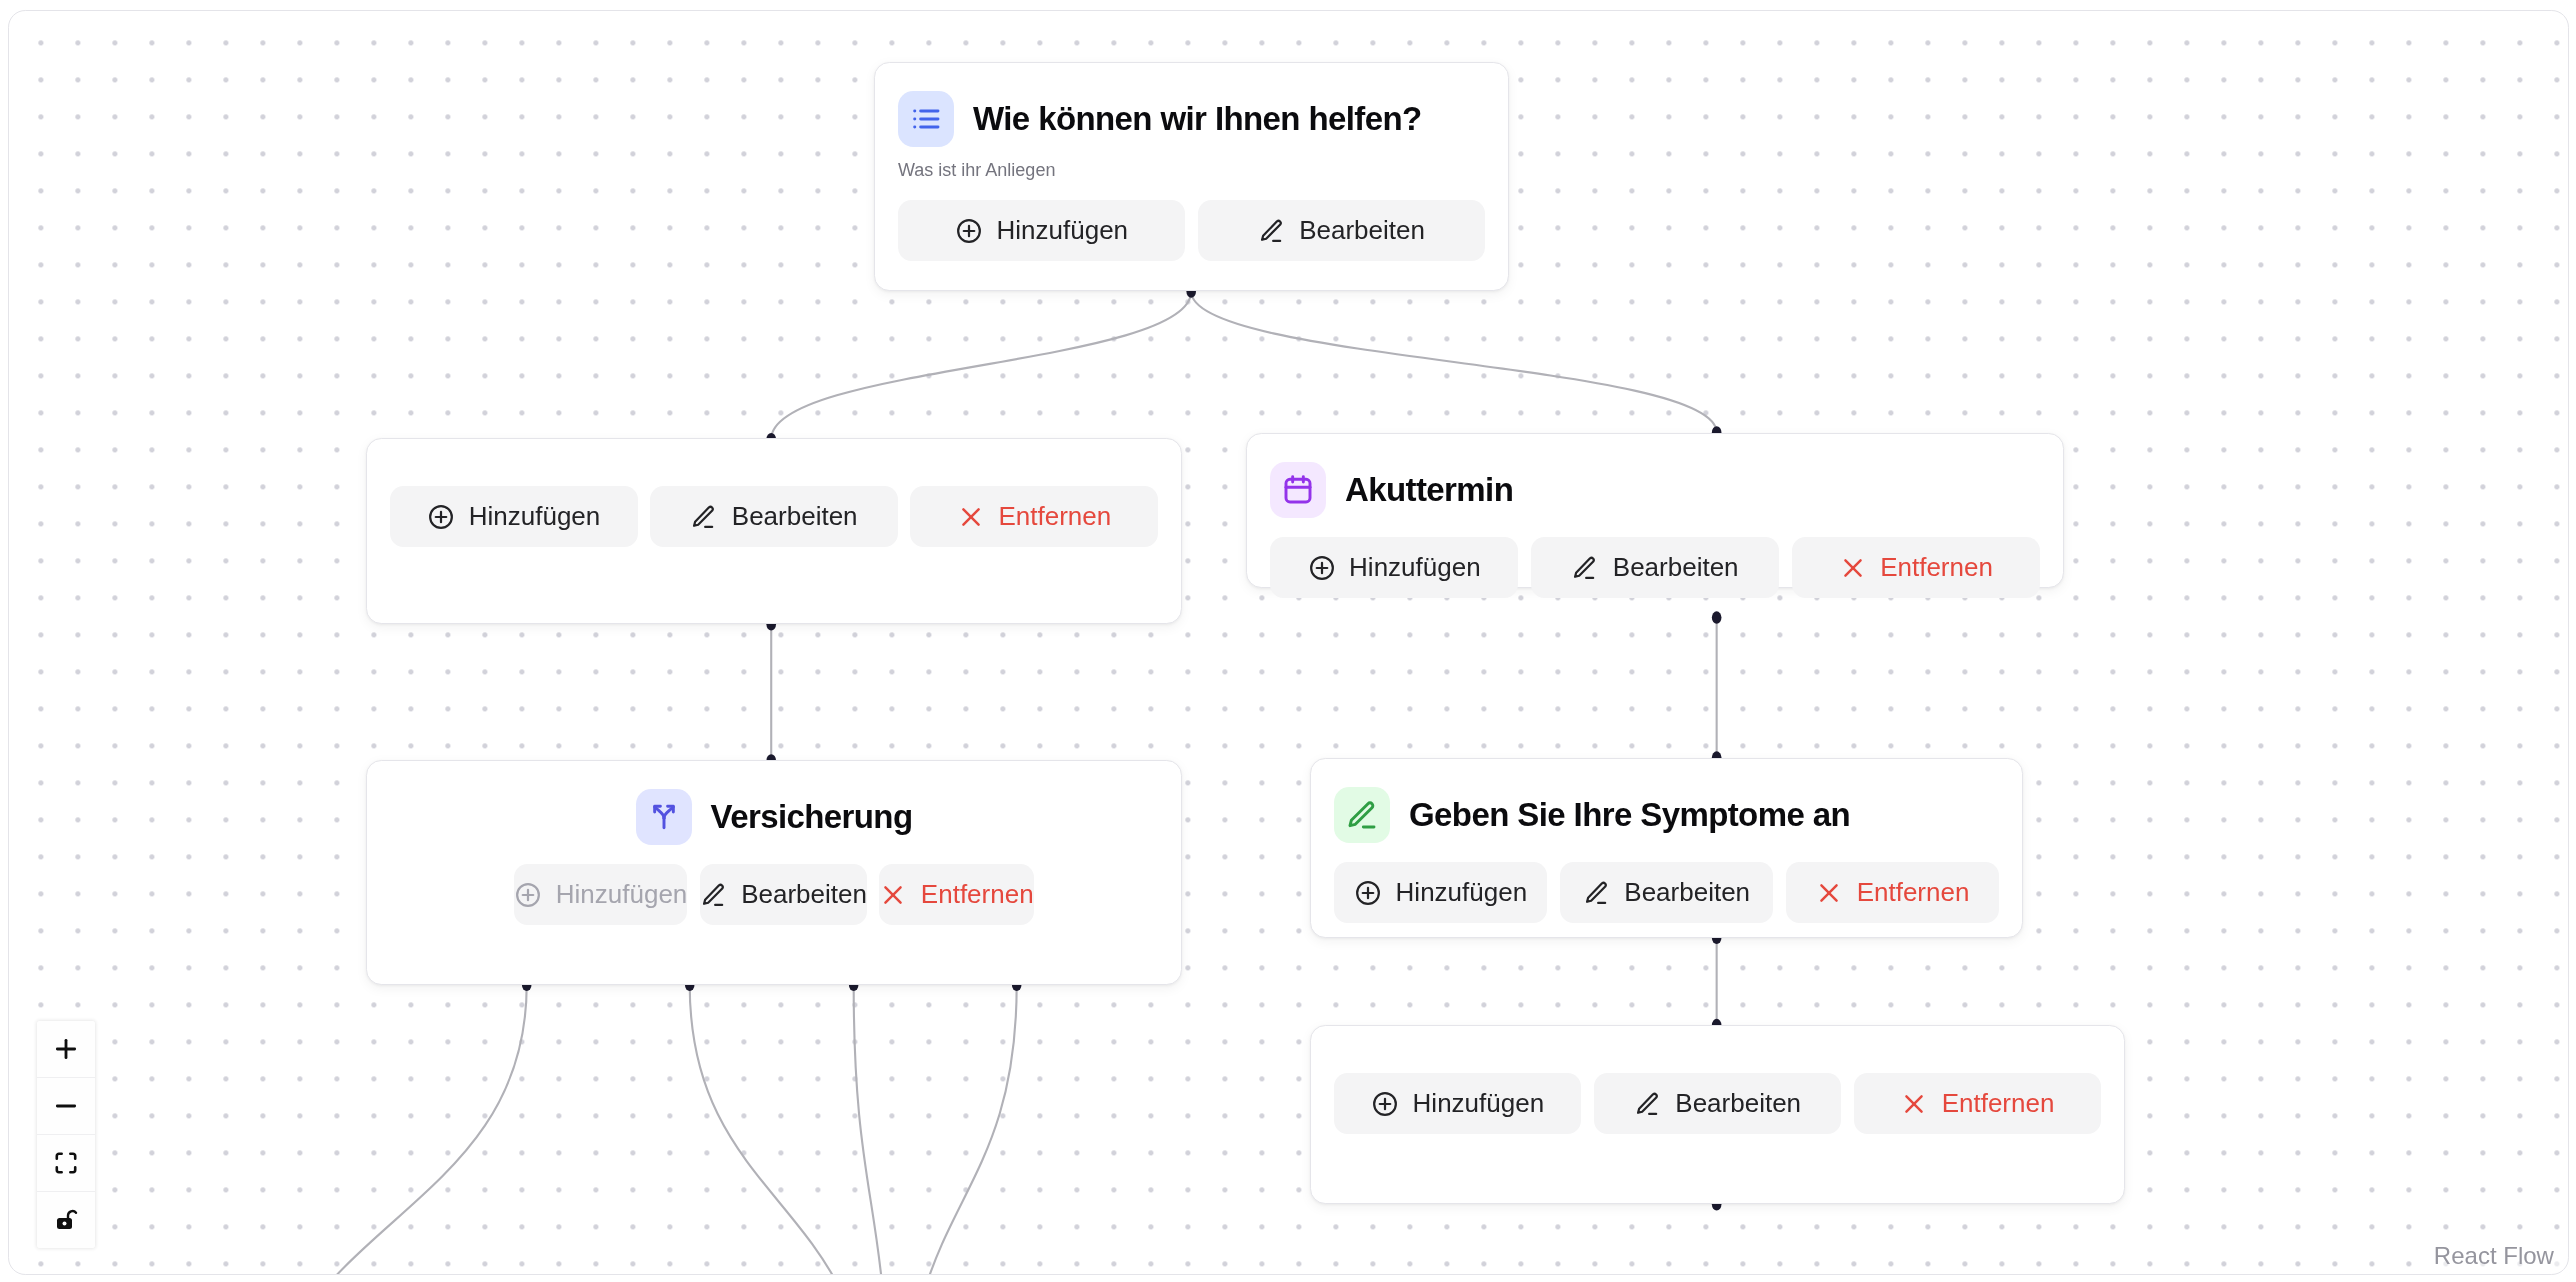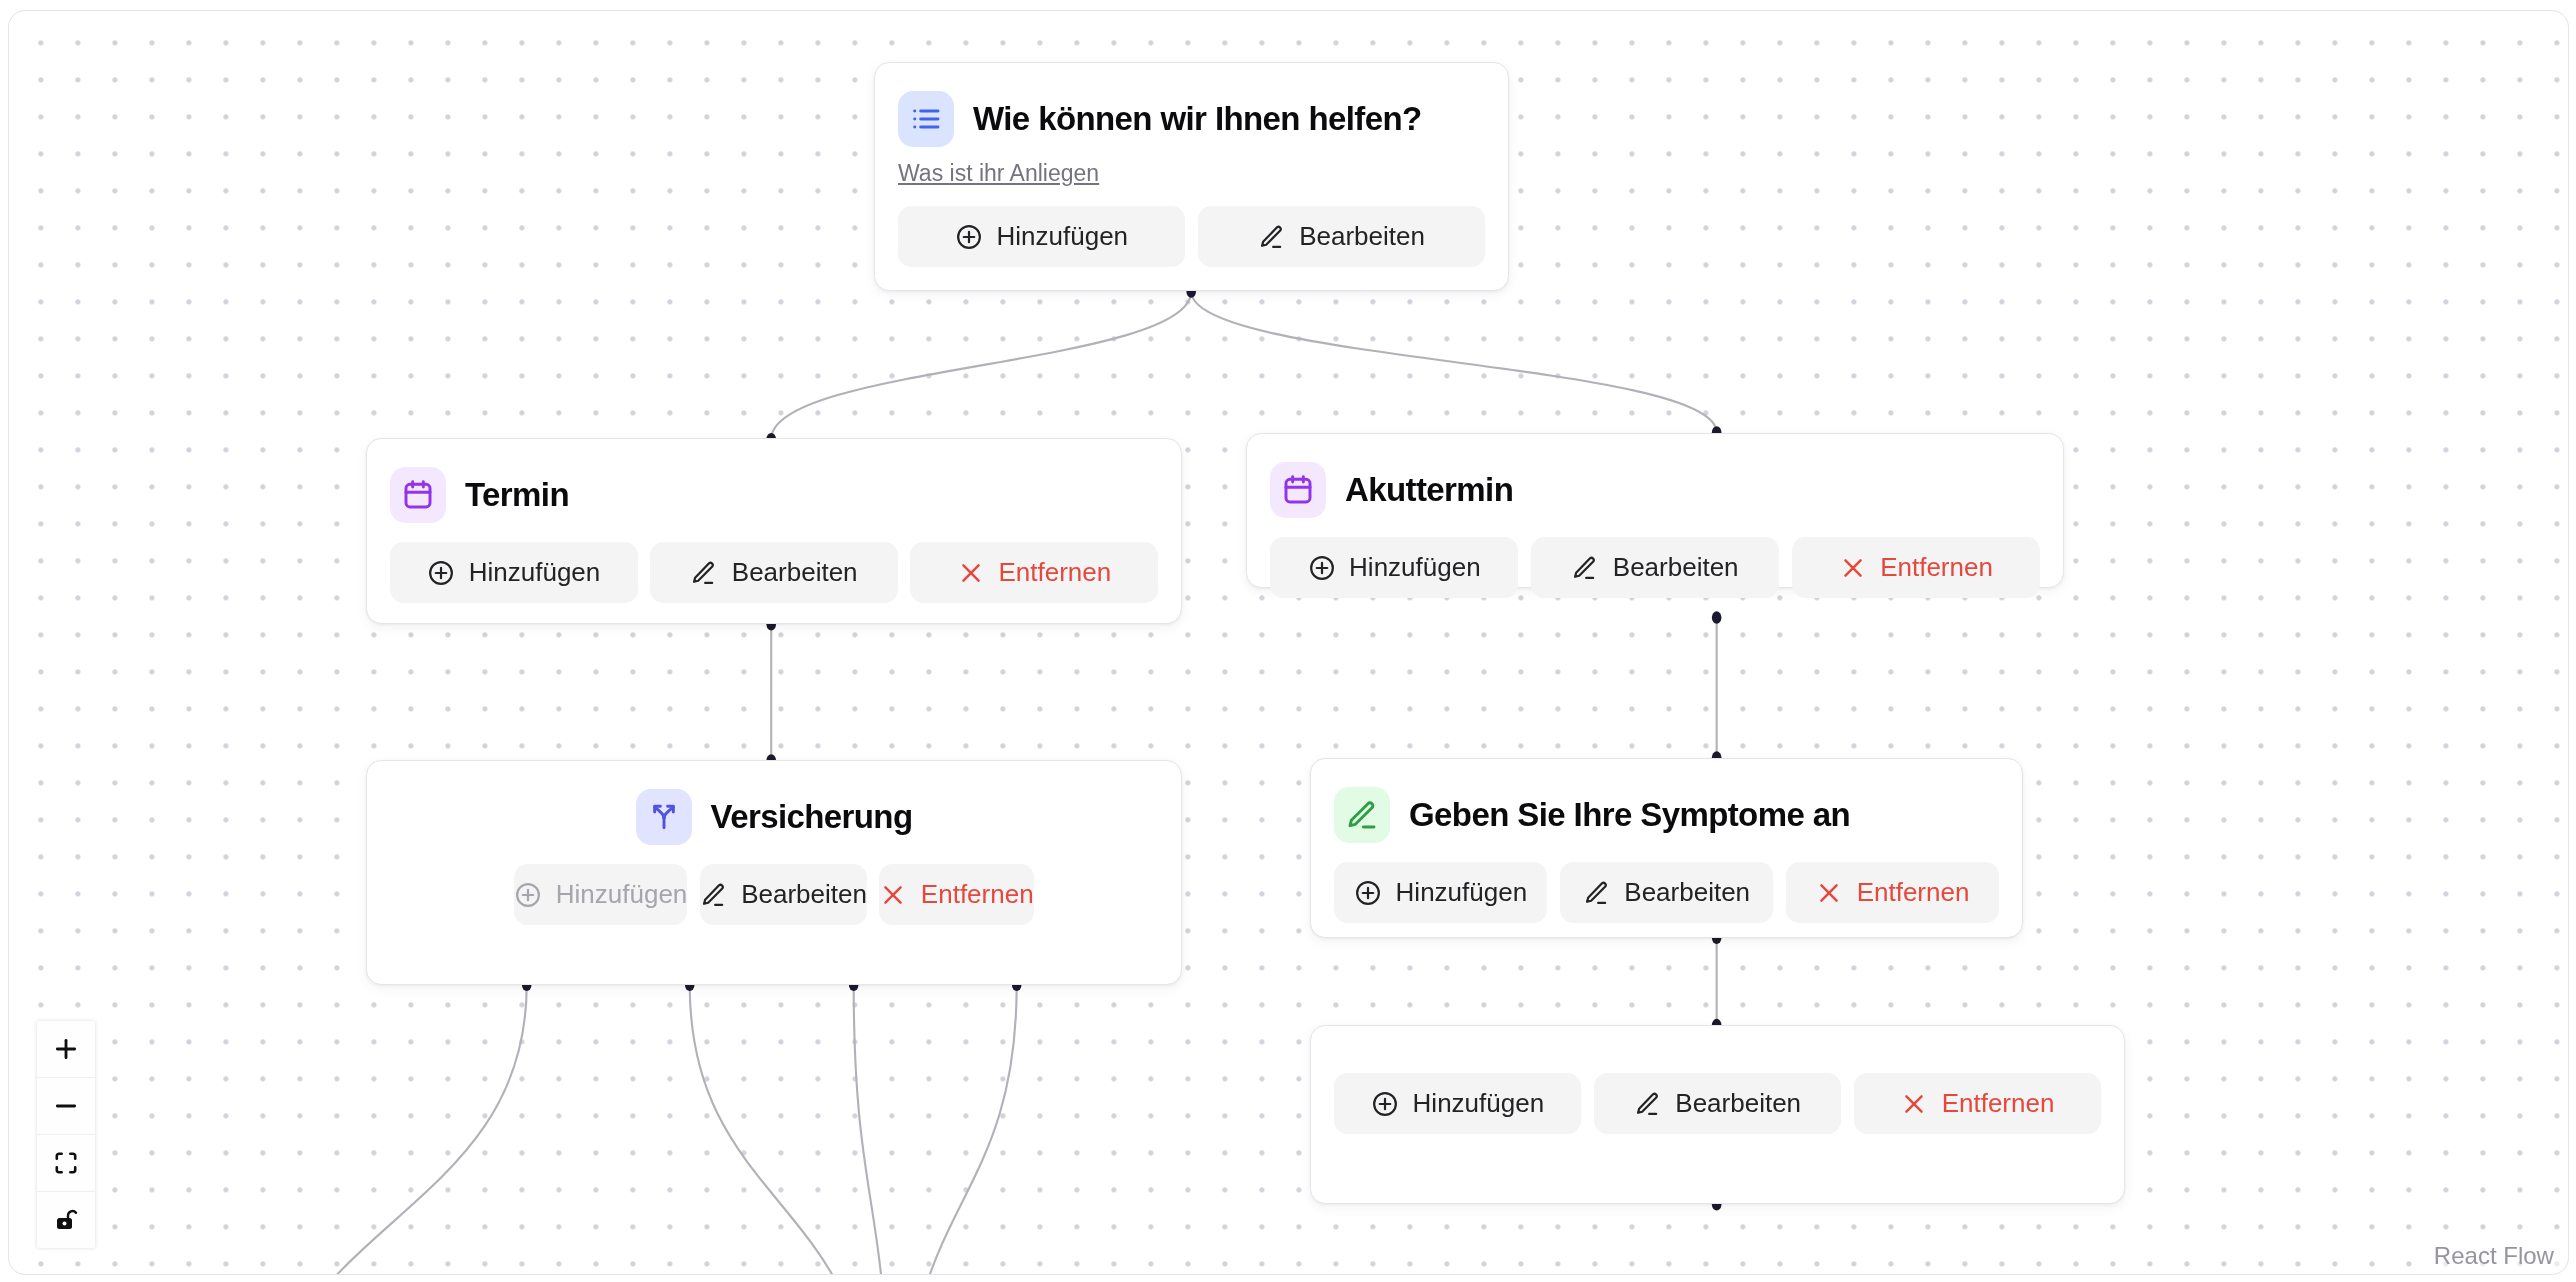--- a/index.html
+++ b/index.html
@@ -16,21 +16,21 @@
   .node{position:absolute;box-sizing:border-box;background:#ffffff;border:1.4px solid #e5e5ea;
     border-radius:15.3px;padding:28px 23px;display:flex;flex-direction:column;
     box-shadow:0 3.8px 11.5px rgba(0,0,0,.05),0 1px 2.9px rgba(0,0,0,.05);}
   .node.has-outputs{padding-bottom:9.6px;}
   .icon-row{display:flex;align-items:center;gap:19px;}
   .node-icon{width:56px;height:56px;border-radius:15.3px;display:flex;align-items:center;
     justify-content:center;flex:none;}
   .node-icon .glyph{width:32px;height:32px;display:block;}
   .glyph svg{width:100%;height:100%;display:block;}
   .node-title{font-size:33px;font-weight:700;color:#0b0b0e;letter-spacing:-0.6px;white-space:nowrap;}
-  .node-subtitle{margin-top:13.4px;font-size:23px;color:#74747e;text-decoration:underline;}
+  .node-subtitle{margin-top:13.4px;font-size:18px;color:#74747e;}
   .btn-row{display:flex;gap:12.5px;margin-top:19px;}
   .btn{display:flex;flex:1;align-items:center;justify-content:center;gap:13.4px;height:61px;
     background:#f4f4f5;border-radius:13.4px;font-size:26px;font-weight:500;color:#232326;cursor:pointer;}
   .btn .btn-icon{width:28px;height:28px;display:block;color:#232326;}
   .btn-danger{color:#e5483d;}
   .btn-danger .btn-icon{color:#e5483d;}
   .btn-disabled{color:#a5a5ae;}
   .btn-disabled .btn-icon{color:#a5a5ae;}
   .outputs-row{position:relative;margin-top:23px;height:31px;}
   .output-label{position:absolute;top:0;transform:translateX(-50%);font-size:26px;font-weight:500;
@@ -110,33 +110,20 @@
                 <svg viewBox="0 0 24 24" fill="none" stroke="currentColor" stroke-width="1.9" stroke-linecap="round" stroke-linejoin="round">
                   <path d="M16.3 3.7a2 2 0 0 1 2.8 2.8L7 18.6 3.5 19.5 4.4 16Z"></path>
                   <path d="M13 20.5h6"></path>
                 </svg>
               </span>
               <span>Bearbeiten</span>
             </div>
           </div>
   </div>
         <div class="node" style="left: 365px; top: 437px; width: 816px; height: 186px;">
-    <div class="icon-row">
-      <span class="node-icon" style="background: rgb(244, 232, 255); color: rgb(147, 51, 234);">
-              <span class="glyph">
-                <svg viewBox="0 0 24 24" fill="none" stroke="currentColor" stroke-width="2.2" stroke-linecap="round" stroke-linejoin="round">
-                  <rect x="3" y="4" width="18" height="17" rx="3"></rect>
-                  <line x1="8" y1="2" x2="8" y2="6"></line>
-                  <line x1="16" y1="2" x2="16" y2="6"></line>
-                  <line x1="3" y1="10" x2="21" y2="10"></line>
-                </svg>
-              </span>
-            </span>
-      <span class="node-title">Termin</span>
-    </div>
 
     <div class="btn-row">
             <div class="btn">
               <span class="btn-icon glyph">
                 <svg viewBox="0 0 24 24" fill="none" stroke="currentColor" stroke-width="1.9" stroke-linecap="round">
                   <circle cx="12" cy="12" r="9.3"></circle>
                   <line x1="12" y1="7.5" x2="12" y2="16.5"></line>
                   <line x1="7.5" y1="12" x2="16.5" y2="12"></line>
                 </svg>
               </span>

